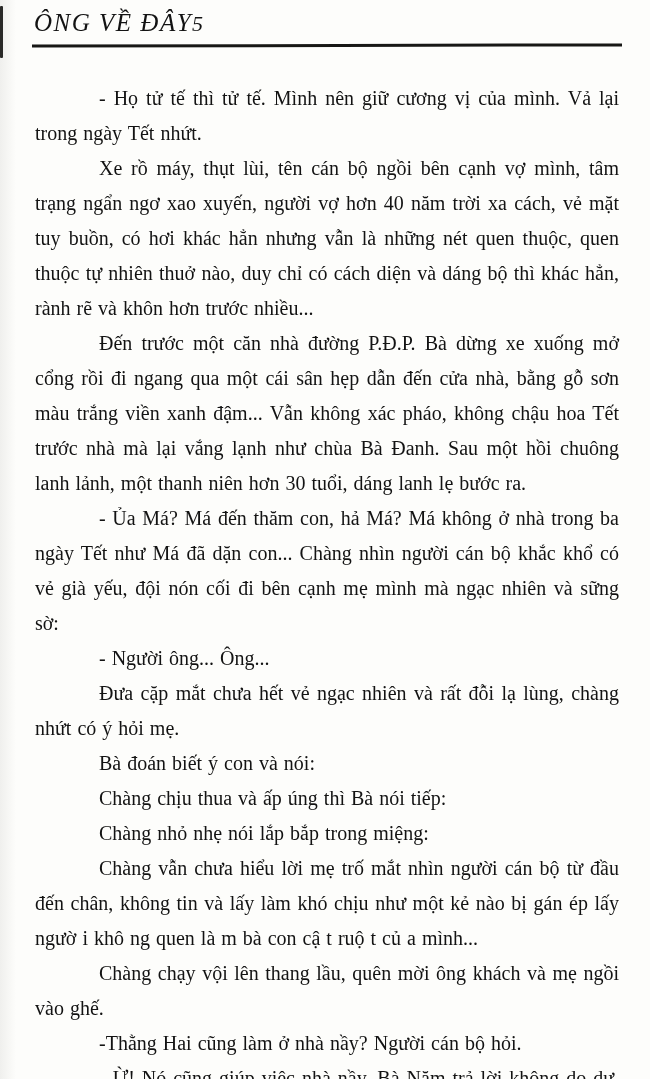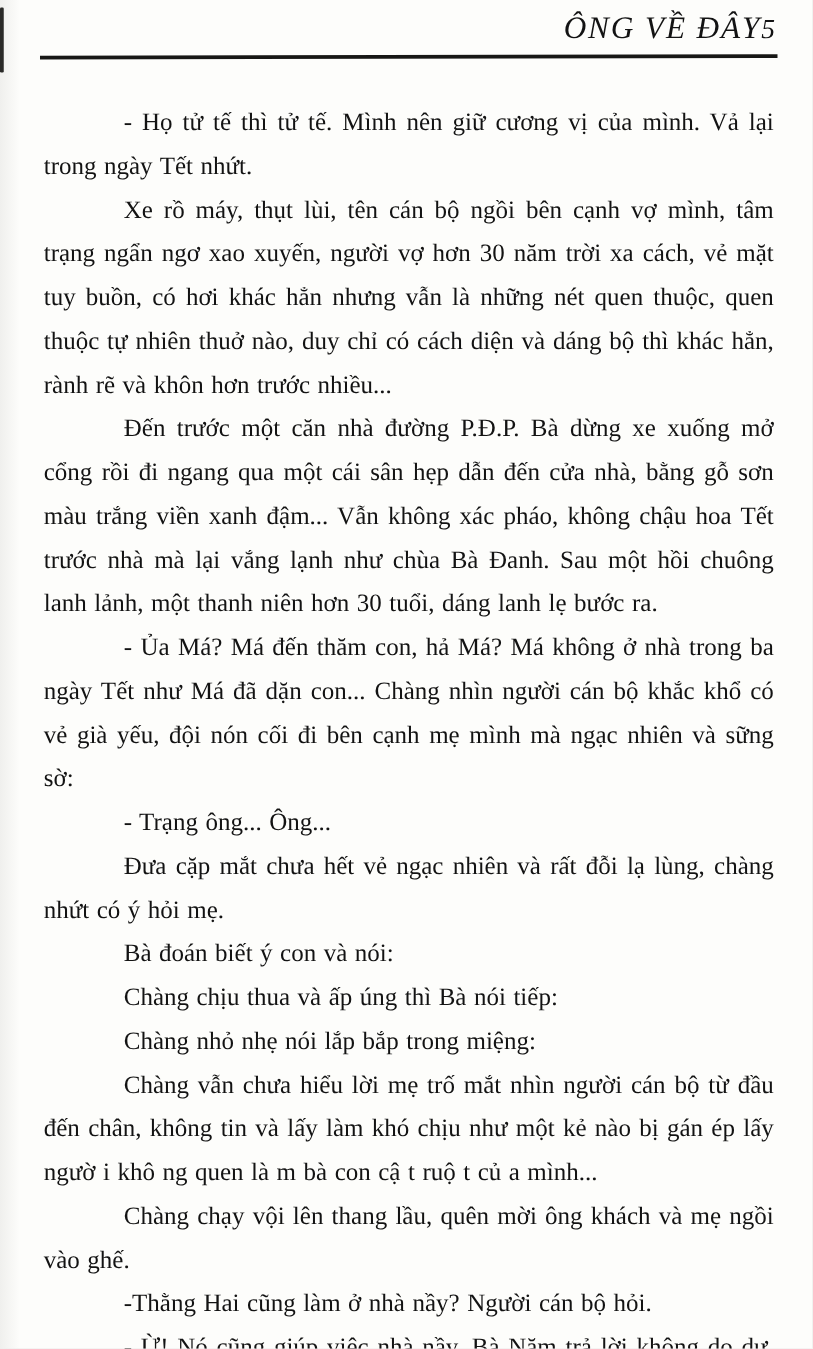--- a/index.html
+++ b/index.html
@@ -33,21 +33,21 @@
     height: 52px;
     background: #2a2a28;
     border-radius: 1px;
   }
   .header {
     position: absolute;
     top: 9px;
     left: 34px;
     right: 28px;
     display: flex;
-    justify-content: flex-end;
+    justify-content: flex-start;
     align-items: baseline;
   }
   .header-title {
     font-style: italic;
     font-size: 25px;
     letter-spacing: 1.5px;
     white-space: nowrap;
   }
   .page-number {
     font-style: italic;
@@ -88,24 +88,24 @@
   <div class="scan-mark"></div>
 
   <div class="header">
     <span class="header-title">ÔNG VỀ ĐÂY</span>
     <span class="page-number">5</span>
   </div>
   <div class="header-rule"></div>
 
   <div class="content">
     <p>- Họ tử tế thì tử tế. Mình nên giữ cương vị của mình. Vả lại trong ngày Tết nhứt.</p>
-    <p>Xe rồ máy, thụt lùi, tên cán bộ ngồi bên cạnh vợ mình, tâm trạng ngẩn ngơ xao xuyến, người vợ hơn 30 năm trời xa cách, vẻ mặt tuy buồn, có hơi khác hẳn nhưng vẫn là những nét quen thuộc, quen thuộc tự nhiên thuở nào, duy chỉ có cách diện và dáng bộ thì khác hẳn, rành rẽ và khôn hơn trước nhiều...</p>
+    <p>Xe rồ máy, thụt lùi, tên cán bộ ngồi bên cạnh vợ mình, tâm trạng ngẩn ngơ xao xuyến, người vợ hơn 40 năm trời xa cách, vẻ mặt tuy buồn, có hơi khác hẳn nhưng vẫn là những nét quen thuộc, quen thuộc tự nhiên thuở nào, duy chỉ có cách diện và dáng bộ thì khác hẳn, rành rẽ và khôn hơn trước nhiều...</p>
     <p>Đến trước một căn nhà đường P.Đ.P. Bà dừng xe xuống mở cổng rồi đi ngang qua một cái sân hẹp dẫn đến cửa nhà, bằng gỗ sơn màu trắng viền xanh đậm... Vẫn không xác pháo, không chậu hoa Tết trước nhà mà lại vắng lạnh như chùa Bà Đanh. Sau một hồi chuông lanh lảnh, một thanh niên hơn 30 tuổi, dáng lanh lẹ bước ra.</p>
     <p>- Ủa Má? Má đến thăm con, hả Má? Má không ở nhà trong ba ngày Tết như Má đã dặn con... Chàng nhìn người cán bộ khắc khổ có vẻ già yếu, đội nón cối đi bên cạnh mẹ mình mà ngạc nhiên và sững sờ:</p>
-    <p>- Trạng ông... Ông...</p>
+    <p>- Người ông... Ông...</p>
     <p>Đưa cặp mắt chưa hết vẻ ngạc nhiên và rất đỗi lạ lùng, chàng nhứt có ý hỏi mẹ.</p>
     <p>Bà đoán biết ý con và nói:</p>
     <p>Chàng chịu thua và ấp úng thì Bà nói tiếp:</p>
     <p>Chàng nhỏ nhẹ nói lắp bắp trong miệng:</p>
     <p>Chàng vẫn chưa hiểu lời mẹ trố mắt nhìn người cán bộ từ đầu đến chân, không tin và lấy làm khó chịu như một kẻ nào bị gán ép lấy ngườ i khô ng quen là m bà  con cậ t ruộ t  củ a mình...</p>
     <p>Chàng chạy vội lên thang lầu, quên mời ông khách và mẹ ngồi vào ghế.</p>
     <p>-Thằng Hai cũng làm ở nhà nầy? Người cán bộ hỏi.</p>
     <p>- Ừ! Nó cũng giúp việc nhà nầy. Bà Năm trả lời không do dự. Ông ta lần nầy vừa ngồi ở phòng khách vừa đăm chiêu suy nghĩ mà không sao hiểu nổi. Trạng thái của một kẻ phân vân khó xử, không tự tìm ra cho mình câu trả lời trước những sự việc mà mình vừa chứng kiến. Ông vừa liếc nhìn quanh căn phòng không thiếu những tiện nghi và</p>
   </div>
 

